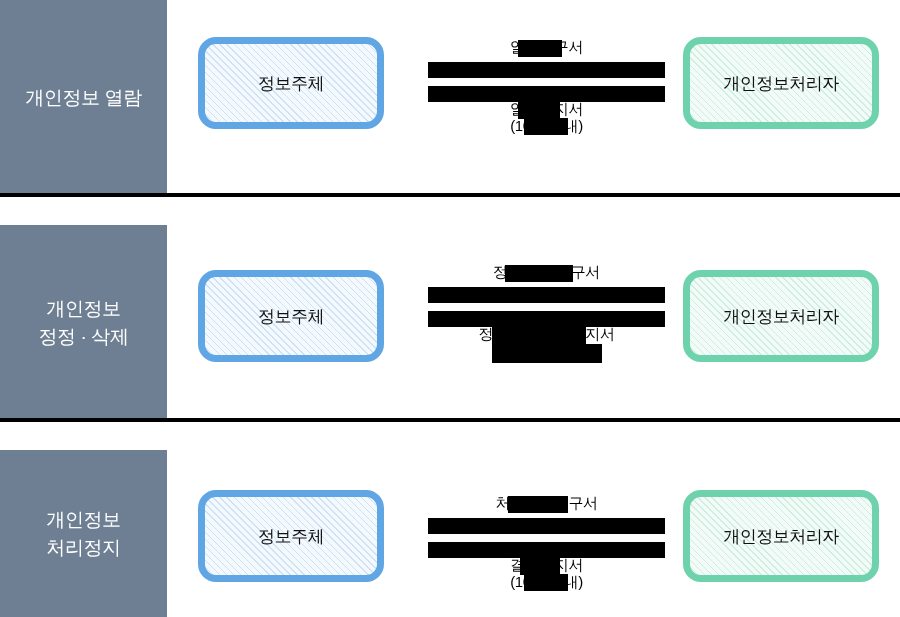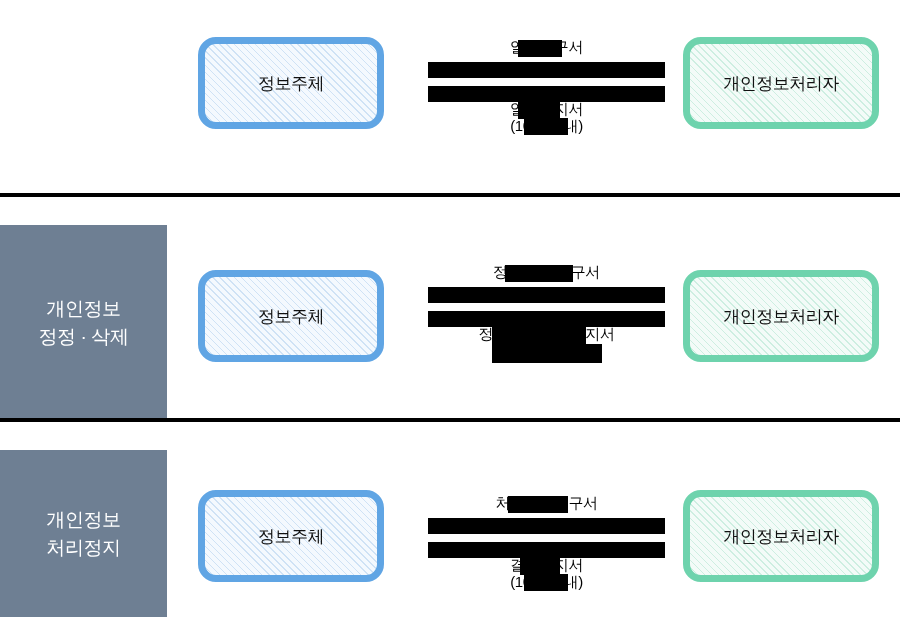--- a/index.html
+++ b/index.html
@@ -156,20 +156,23 @@
   .divider.d0 { top: 193px; }
   .divider.d1 { top: 418px; }
 </style>
 </head>
 <body>
 
 <div class="stage">
 
   <div class="section s0">
 
+    <div class="cat-block">
+      <div class="cat-label">개인정보 열람</div>
+    </div>
 
     <div class="actor subject">
       <span class="actor-label">정보주체</span>
     </div>
 
     <div class="arrow-bar top"></div>
     <div class="arrow-bar bottom"></div>
 
     <div class="caption above">
       <span class="ln">

